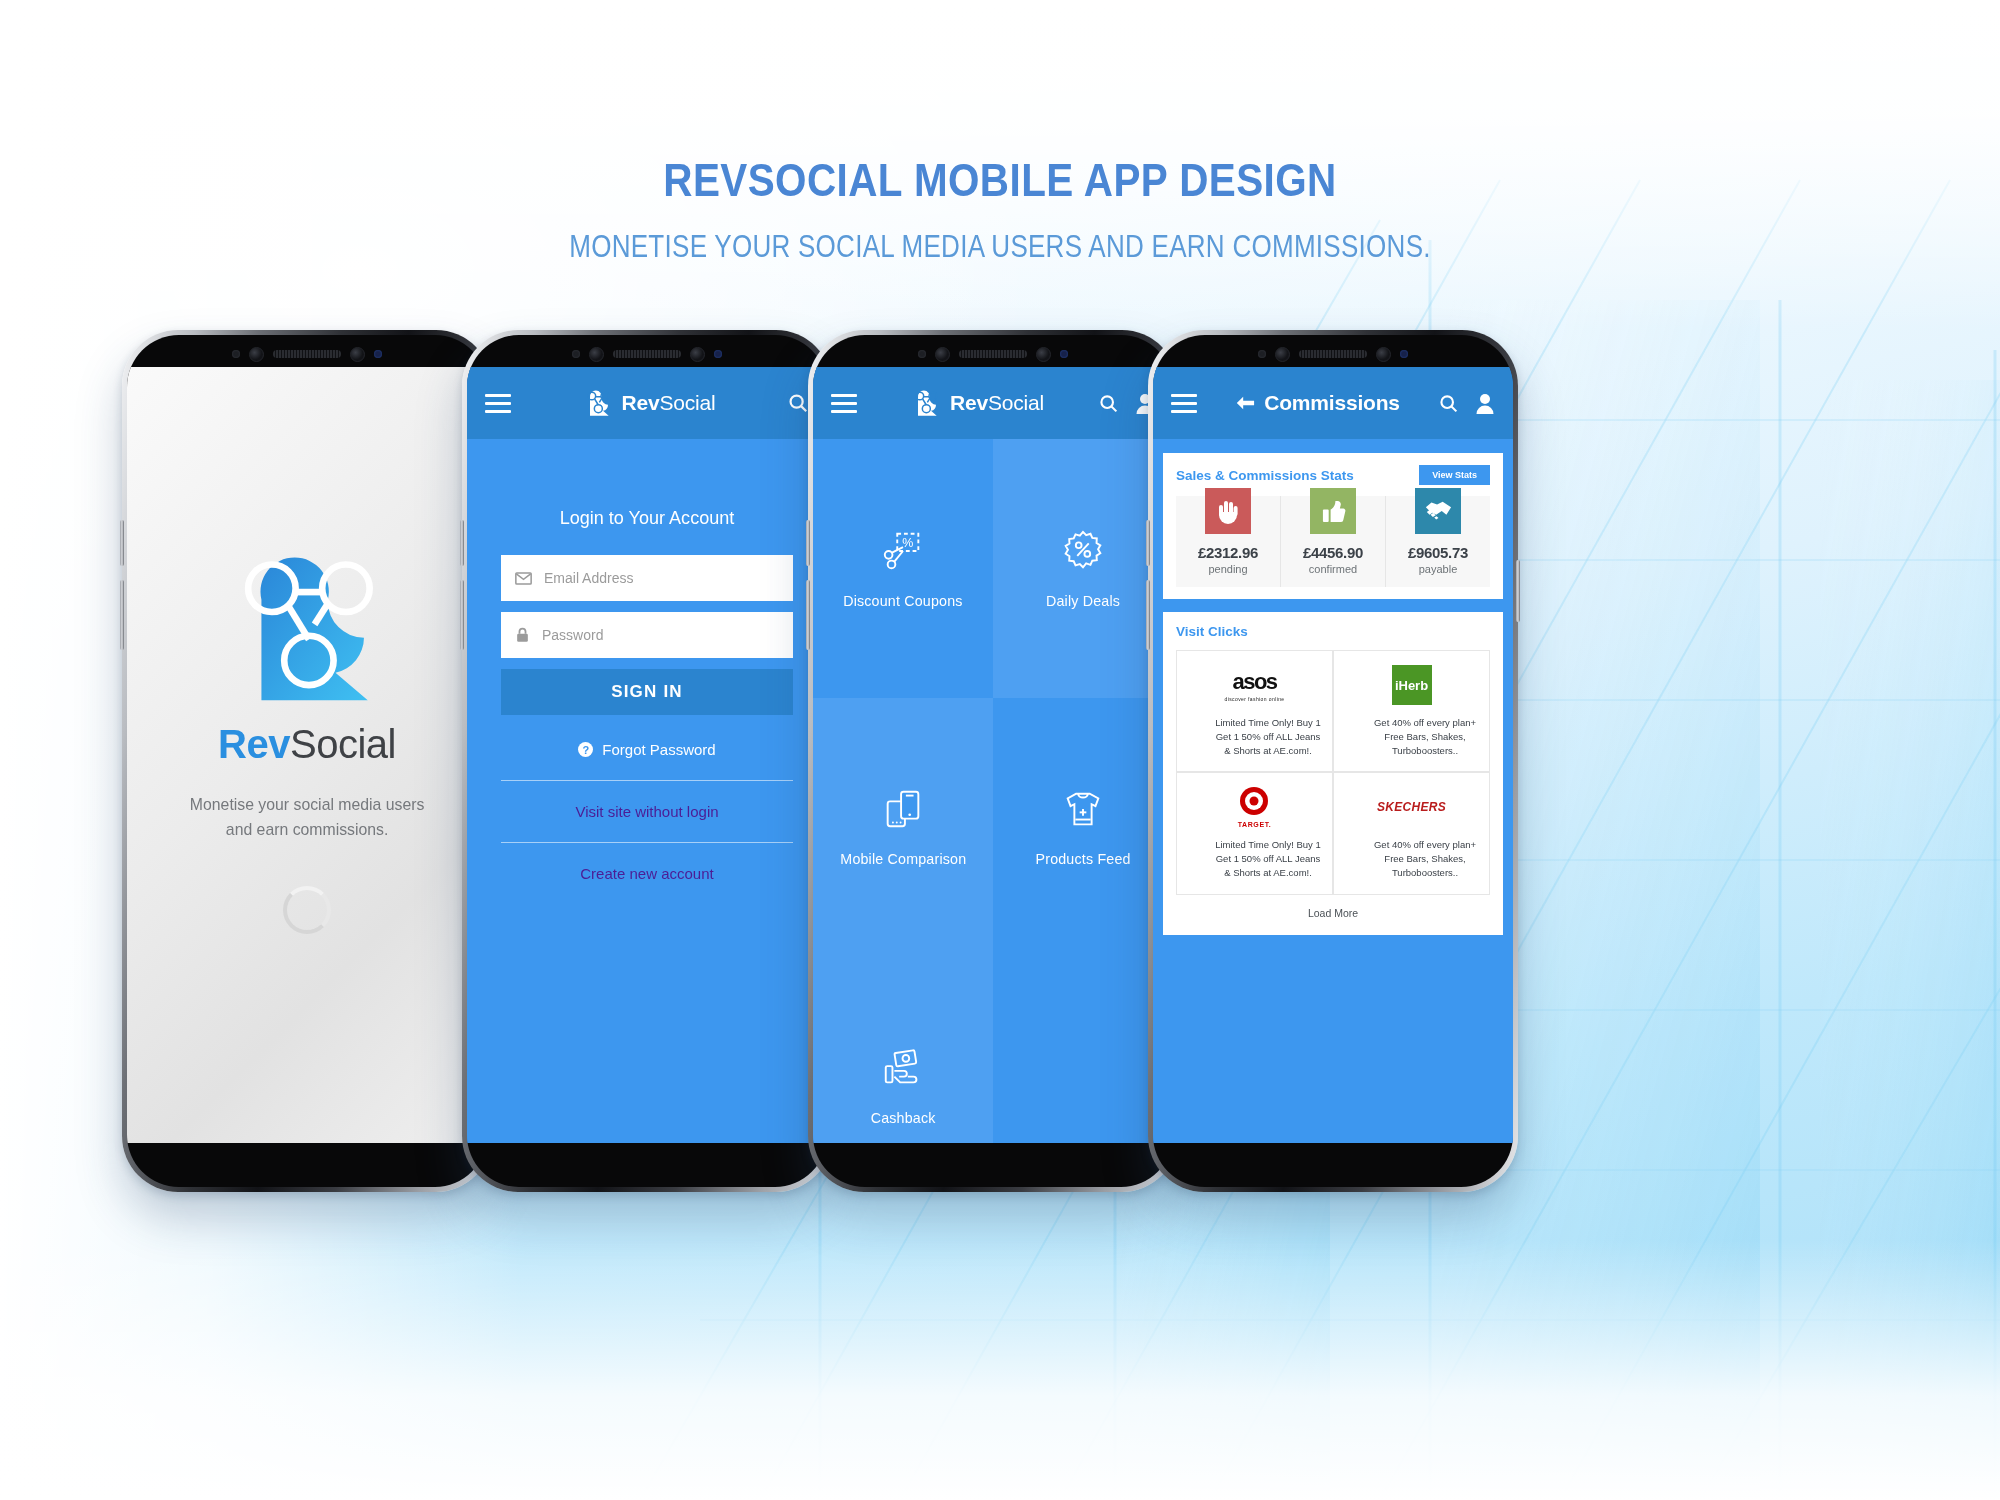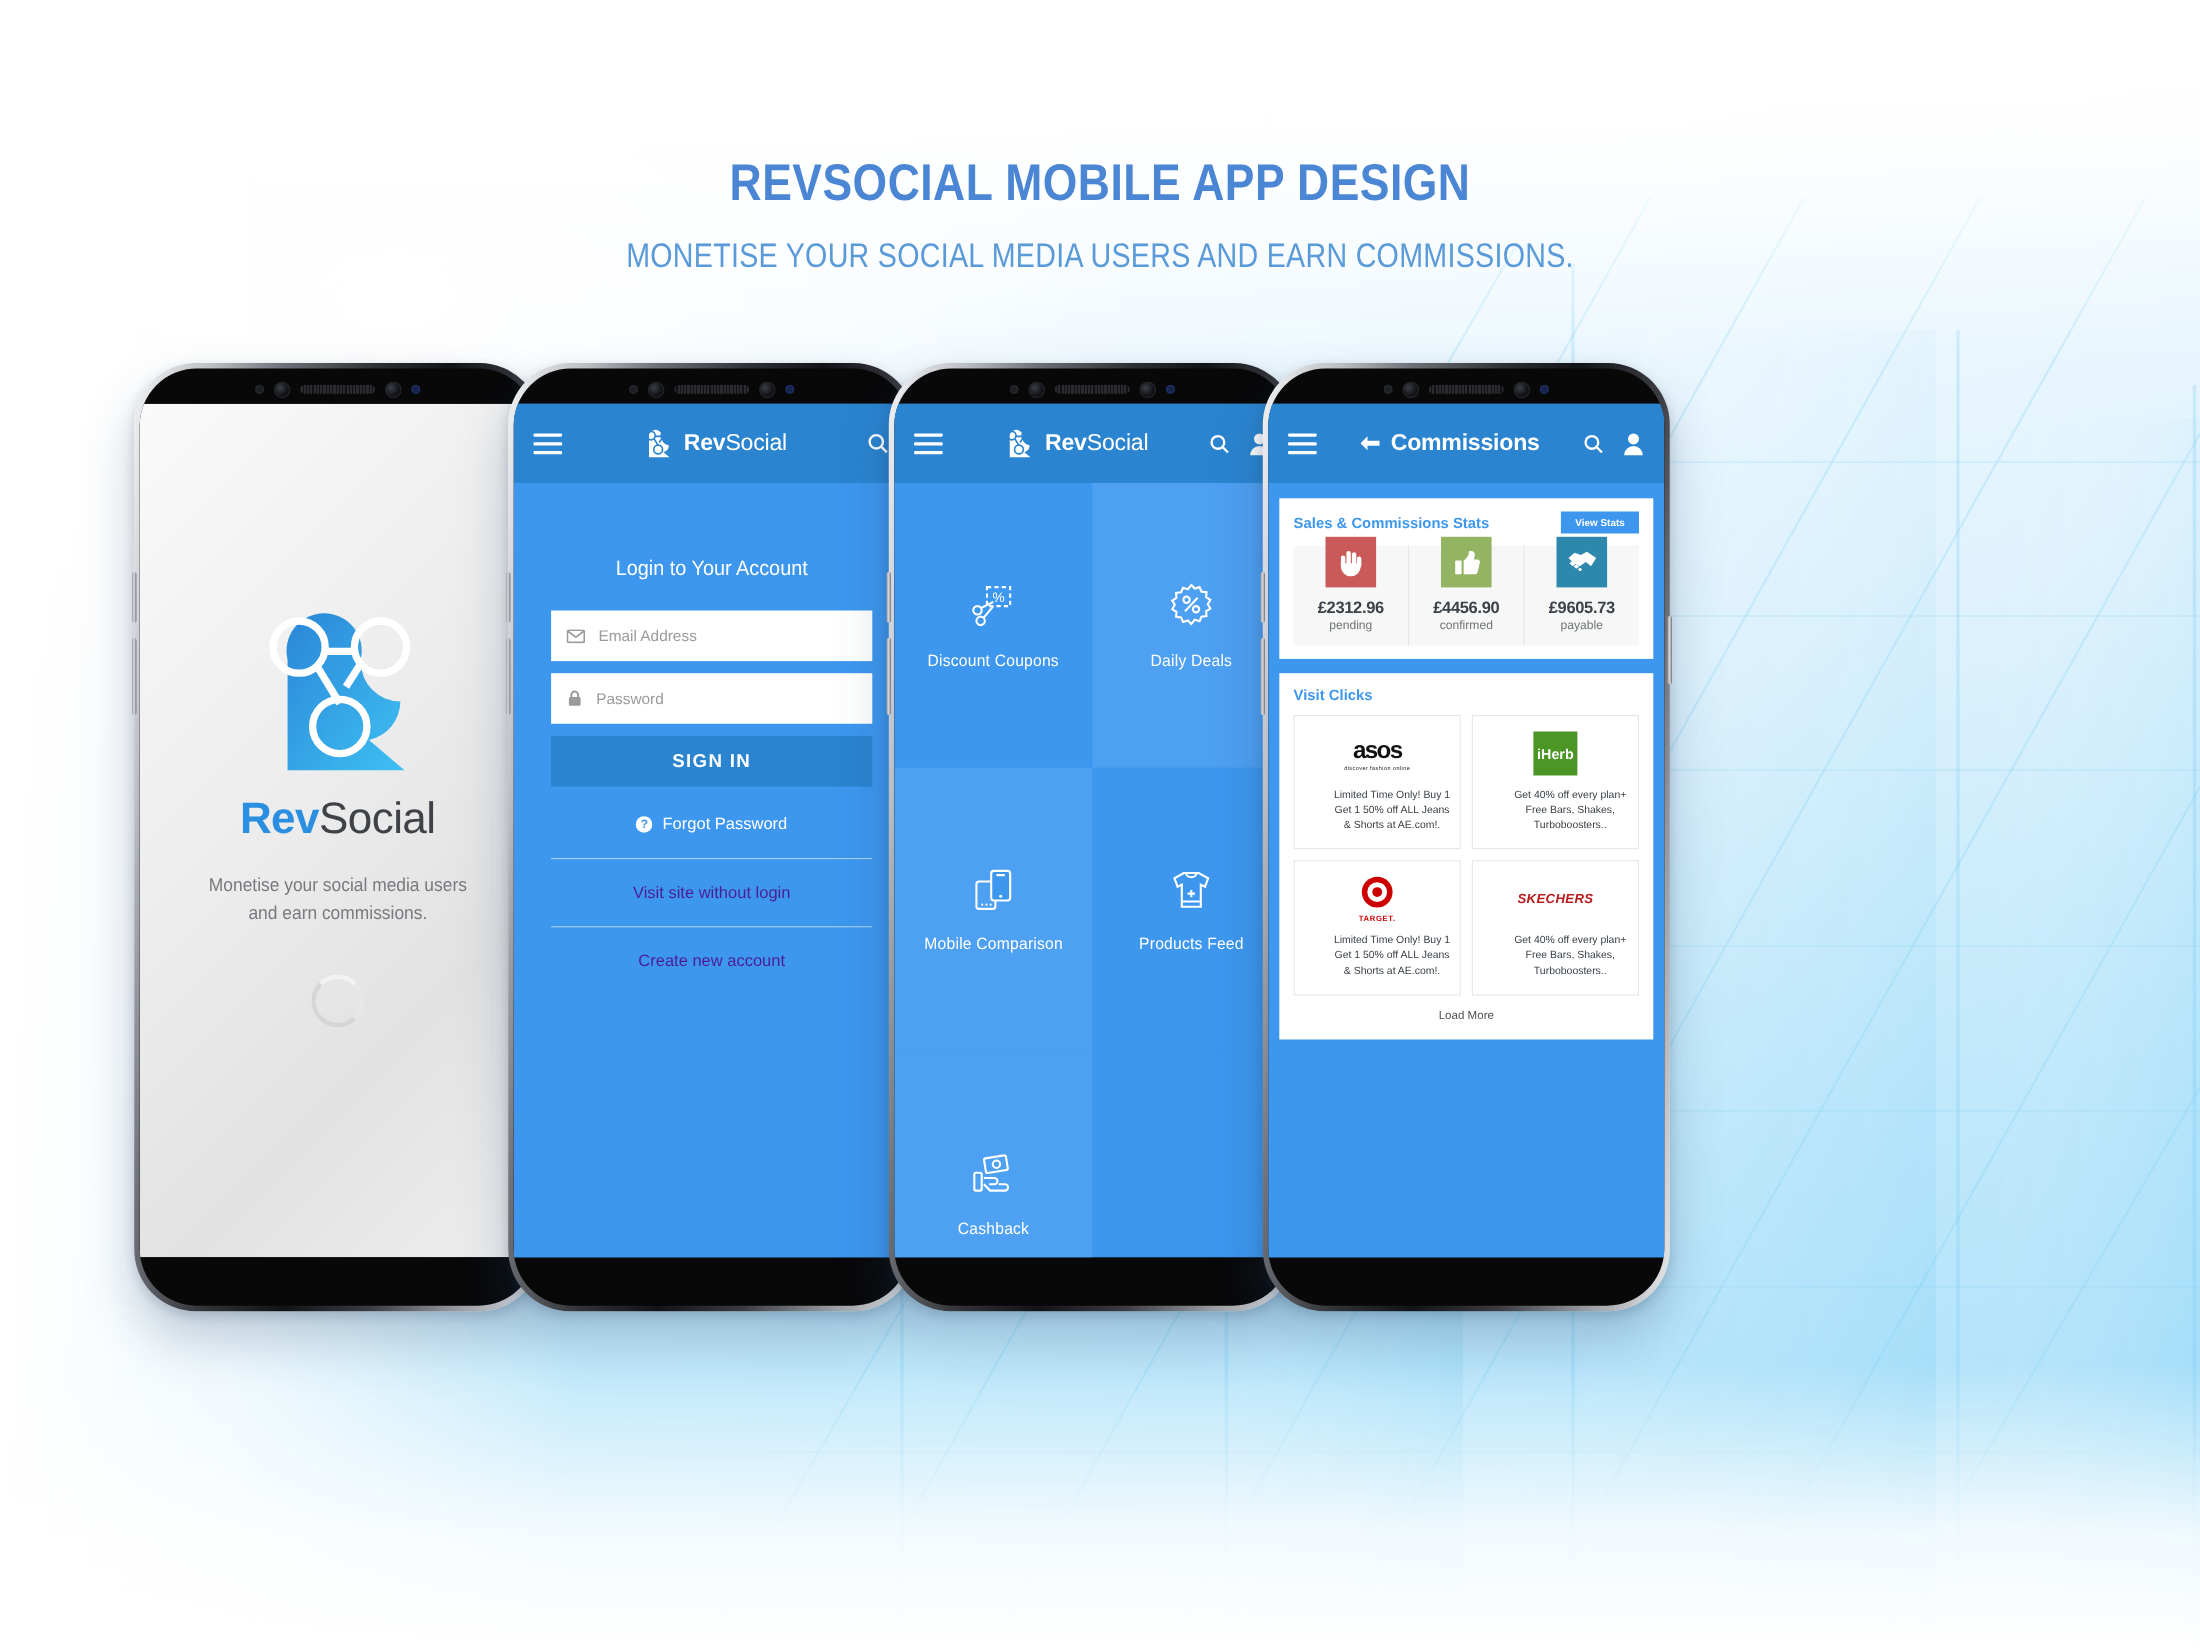--- a/index.html
+++ b/index.html
@@ -26,21 +26,21 @@
   .bg-fade-left {
     position:absolute; left:0; top:0; bottom:0; width:520px;
     background:linear-gradient(90deg,#ffffff 0%, rgba(255,255,255,.75) 40%, rgba(255,255,255,0) 100%);
   }
   .bg-fade-bottom {
     position:absolute; left:0; right:0; bottom:0; height:260px;
     background:linear-gradient(0deg,#ffffff 0%, rgba(255,255,255,.85) 40%, rgba(255,255,255,0) 100%);
   }
 
   
-  .heading-wrap { position:absolute; top:138px; left:0; width:100%; text-align:center; z-index:5; }
+  .heading-wrap { position:absolute; top:152px; left:0; width:100%; text-align:center; z-index:5; }
   .main-title {
     font-family:"Liberation Sans Narrow","Liberation Sans",sans-serif;
     font-size:47px; font-weight:bold; letter-spacing:.5px;
     color:#4a86d4; text-transform:uppercase;
     transform:scaleX(.86); transform-origin:center;
   }
   .sub-title {
     margin-top:22px;
     font-family:"Liberation Sans Narrow","Liberation Sans",sans-serif;
     font-size:31px; font-weight:normal; letter-spacing:.3px;
@@ -187,21 +187,21 @@
     display:flex; align-items:center; justify-content:center;
   }
   .stat-amount {
     font-size:15px; font-weight:bold; color:#3b4148; letter-spacing:-.3px;
     font-family:"Liberation Sans Narrow","Liberation Sans",sans-serif;
   }
   .stat-label {
     font-size:11px; color:#6d7377; margin-top:2px;
     font-family:"Liberation Sans Narrow","Liberation Sans",sans-serif;
   }
-  .clicks-grid { display:grid; grid-template-columns:1fr 1fr; gap:10px; margin-top:4px; }
+  .clicks-grid { display:grid; grid-template-columns:1fr 1fr; margin-top:4px; }
   .click-card {
     border:1px solid #e6e6e6; padding:12px 8px 14px; text-align:center;
     display:flex; flex-direction:column; align-items:center; cursor:pointer;
   }
   .click-logo { height:44px; display:flex; align-items:center; justify-content:center; margin-bottom:9px; }
   .click-text {
     font-size:9.5px; line-height:1.45; color:#3b4148;
     font-family:Liberation Sans, sans-serif;
     margin-left:27px;
   }

